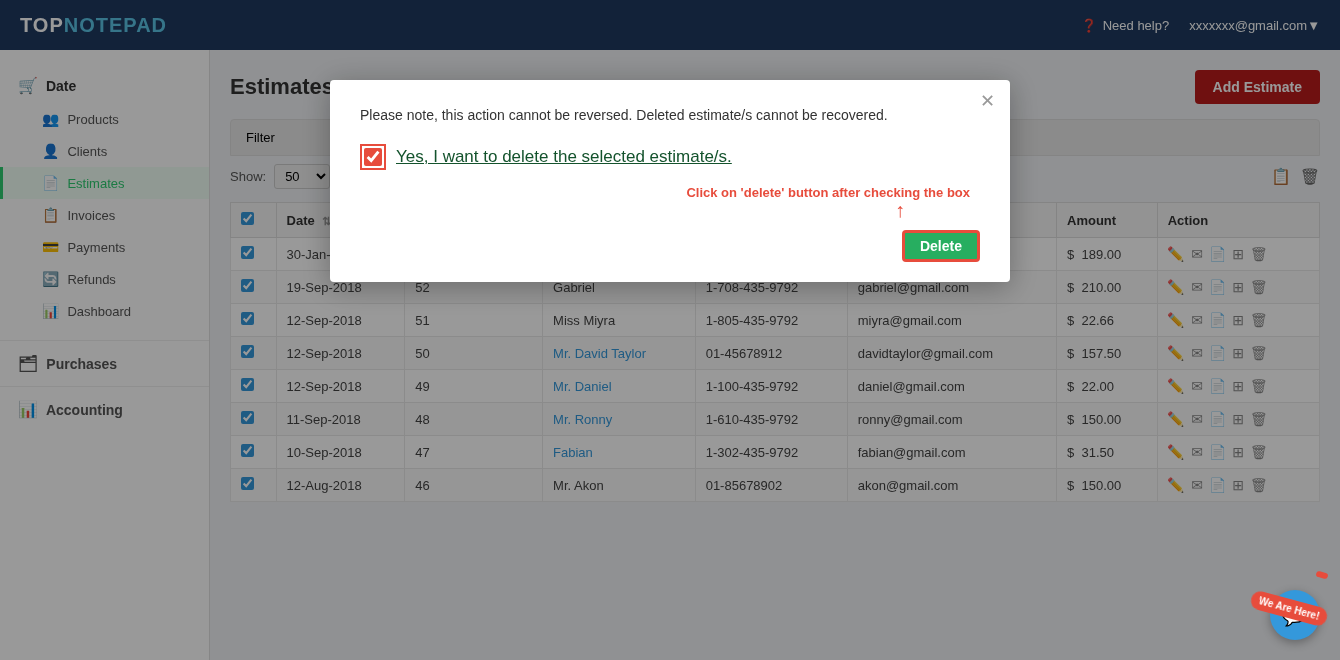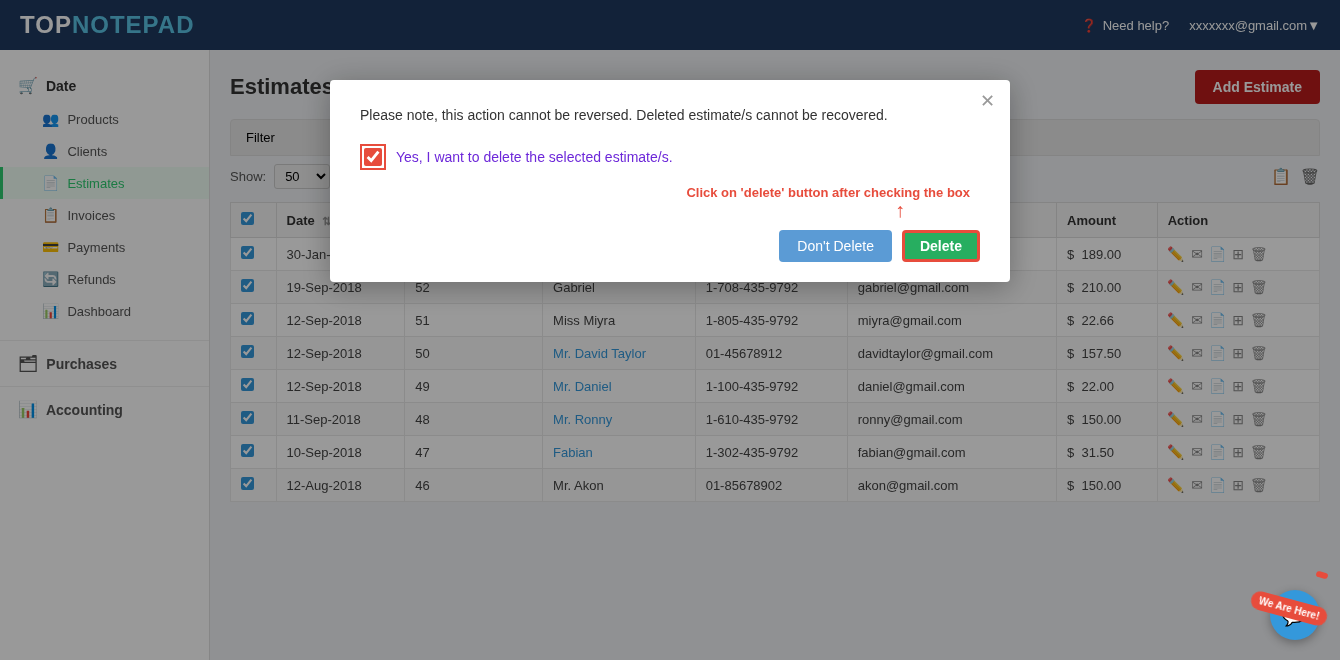--- a/index.html
+++ b/index.html
@@ -12,21 +12,21 @@
       display: flex;
       align-items: center;
       justify-content: space-between;
       padding: 0 20px;
       position: fixed;
       top: 0; left: 0; right: 0;
       z-index: 100;
     }
     .header-logo {
       color: white;
-      font-size: 24px;
+      font-size: 20px;
       font-weight: bold;
       letter-spacing: 1px;
       text-transform: uppercase;
     }
     .header-logo span { color: #5bc4e5; }
     .header-right {
       display: flex;
       align-items: center;
       gap: 20px;
       color: white;
@@ -229,21 +229,21 @@
       height: 18px;
       border: 2px solid #e74c3c;
       cursor: pointer;
       accent-color: #e74c3c;
     }
     .checkbox-wrapper {
       border: 2px solid #e74c3c;
       padding: 2px;
       display: inline-flex;
     }
-    .checkbox-label { font-size: 14px; color: #6d28d9; }
+    .checkbox-label { font-size: 17px; color: #14532d; text-decoration: underline; }
     .modal-annotation {
       color: #e74c3c;
       font-size: 13px;
       font-weight: bold;
       margin-left: 20px;
     }
     .annotation-arrow {
       color: #e74c3c;
       font-size: 20px;
       display: block;
@@ -587,21 +587,20 @@
       <span class="checkbox-label">Yes, I want to delete the selected estimate/s.</span>
     </div>
     <div style="display:flex; align-items:flex-start; justify-content:space-between; margin-bottom:10px;">
       <div></div>
       <div style="text-align:center; margin-right:10px;">
         <span class="modal-annotation">Click on 'delete' button after checking the box</span>
         <div class="annotation-arrow">↑</div>
       </div>
     </div>
     <div class="modal-buttons">
-      <button class="dont-delete-btn">Don't Delete</button>
       <button class="delete-btn">Delete</button>
     </div>
   </div>
 </div>
 
 <div class="we-are-here">We Are Here!</div>
 <div class="chat-bubble">
   <span style="color:white;font-size:22px;">💬</span>
 </div>
 

